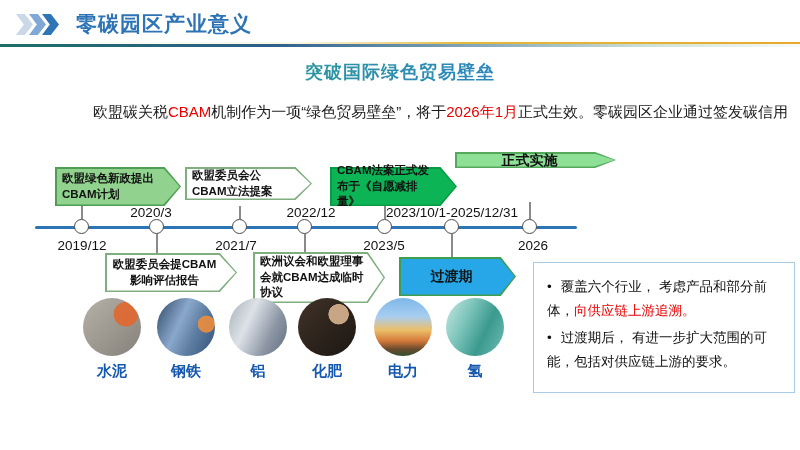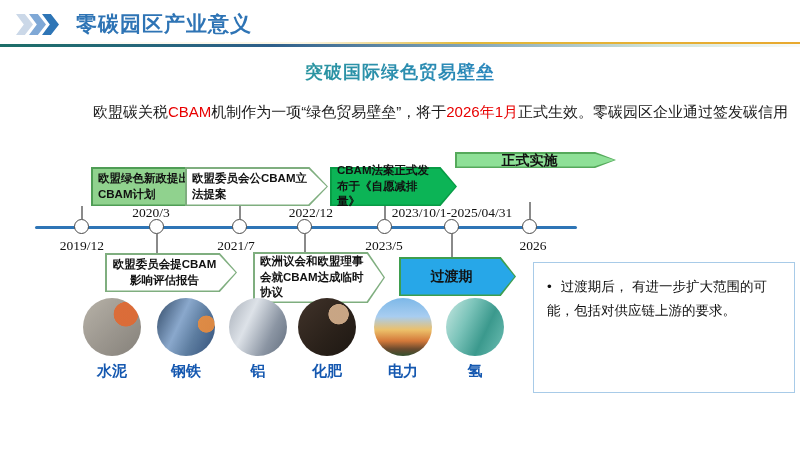--- a/index.html
+++ b/index.html
@@ -30,21 +30,21 @@
   .intro{left:28px;top:96px;width:760px;font-size:15px;color:#1a1a1a;line-height:31px;}
   .intro .ln{white-space:nowrap;}
   .intro .ln1{padding-left:10px;text-align:right;}
   .red{color:#E80000;}
 
   
   .tl-line{left:35px;top:226px;width:542px;height:3px;background:#2E75B6;border-radius:2px;}
   .node{position:absolute;width:13px;height:13px;border:1.6px solid #4a4a4a;border-radius:50%;
         background:#fff;top:219px;}
   .conn{position:absolute;width:1.5px;background:#8a8a8a;}
-  .date{position:absolute;transform:translateX(-50%);font-family:Liberation Serif, serif;
+  .date{position:absolute;transform:translateX(-50%);font-family:Liberation Sans, sans-serif;
         font-size:13.5px;color:#111;white-space:nowrap;}
 
   .arrow{position:absolute;}
   .a-b,.a-f{position:absolute;clip-path:polygon(0 0,87% 0,100% 50%,87% 100%,0 100%);}
   .a-b{inset:0;}
   .a-f{inset:1.5px;}
   .a-t{position:absolute;inset:0;display:flex;align-items:center;
        padding:2px 20px 2px 7px;font-weight:bold;font-size:11.5px;line-height:1.35;color:#111;}
   .green  .a-b{background:#4F9D55;} .green  .a-f{background:#90D28E;}
   .white  .a-b{background:#7FAE7F;} .white  .a-f{background:#ffffff;}
@@ -70,21 +70,21 @@
      linear-gradient(180deg,#7db8e8 0%,#a8cdf0 32%,#ecc06a 55%,#d4793a 74%,#6a4a2e 88%,#34502e 100%);}
   .ph-hydrogen{background:
      linear-gradient(115deg,#c8e8e2 0%,#7cc4ba 35%,#3b998d 65%,#6fc0b5 100%);}
   .ind-label{position:absolute;top:362px;width:64px;transform:translateX(-50%);
              text-align:center;font-size:15px;font-weight:bold;color:#1558B0;}
 
   
   .notes{left:533px;top:262px;width:262px;height:131px;border:1.5px solid #A8CBE8;
          background:#fff;box-sizing:border-box;padding:12px 13px 8px 13px;}
   .bullet{font-size:13.5px;line-height:1.8;color:#111;}
-  .bullet + .bullet{margin-top:14px;}
+  .bullet + .bullet{margin-top:2px;}
   .bmark{margin-right:9px;}
 </style>
 </head>
 <body>
 
 <div class="abs" style="left:0;top:0;width:800px;height:48px;">
   <span class="chev chev1"></span>
   <span class="chev chev2"></span>
   <span class="chev chev3"></span>
   <div class="abs page-title">零碳园区产业意义</div>
@@ -114,29 +114,29 @@
 <div class="conn" style="left:304px;top:234px;height:18px;"></div>
 <div class="conn" style="left:384px;top:206px;height:13px;"></div>
 <div class="conn" style="left:451px;top:234px;height:23px;"></div>
 <div class="conn" style="left:529px;top:202px;height:17px;"></div>
 
 <div class="date" style="left:82px;top:238px;">2019/12</div>
 <div class="date" style="left:151px;top:205px;">2020/3</div>
 <div class="date" style="left:236px;top:238px;">2021/7</div>
 <div class="date" style="left:311px;top:205px;">2022/12</div>
 <div class="date" style="left:384px;top:238px;">2023/5</div>
-<div class="date" style="left:452px;top:205px;">2023/10/1-2025/04/31</div>
+<div class="date" style="left:452px;top:205px;">2023/10/1-2025/12/31</div>
 <div class="date" style="left:533px;top:238px;">2026</div>
 
-<div class="arrow green" style="left:55px;top:167px;width:126px;height:39px;margin-left:36px;">
+<div class="arrow green" style="left:55px;top:167px;width:126px;height:39px;">
   <div class="a-b"></div>
     <div class="a-f"></div>
   <div class="a-t">欧盟绿色新政提出CBAM计划</div>
 </div>
-<div class="arrow white" style="left:185px;top:167px;width:127px;height:39px;padding-left:16px;">
+<div class="arrow white" style="left:185px;top:167px;width:127px;height:33px;">
   <div class="a-b"></div>
     <div class="a-f"></div>
   <div class="a-t">欧盟委员会公CBAM立法提案</div>
 </div>
 <div class="arrow dgreen" style="left:330px;top:167px;width:127px;height:39px;">
   <div class="a-b"></div>
     <div class="a-f"></div>
   <div class="a-t">CBAM法案正式发布于《自愿减排量》</div>
 </div>
 <div class="arrow lgreen center" style="left:455px;top:152px;width:122px;height:16px;padding-left:39px;">
@@ -169,14 +169,15 @@
 <div class="ph ph-hydrogen" style="left:446px;"></div>
 
 <div class="ind-label" style="left:112px;">水泥</div>
 <div class="ind-label" style="left:186px;">钢铁</div>
 <div class="ind-label" style="left:258px;">铝</div>
 <div class="ind-label" style="left:327px;">化肥</div>
 <div class="ind-label" style="left:403px;">电力</div>
 <div class="ind-label" style="left:475px;">氢</div>
 
 <div class="abs notes">
+  <div class="bullet"><span class="bmark">•</span><span>覆盖六个行业， 考虑产品和部分前体，</span><span class="red">向供应链上游追溯。</span></div>
   <div class="bullet"><span class="bmark">•</span><span>过渡期后， 有进一步扩大范围的可能，包括对供应链上游的要求。</span></div>
 </div>
 
 </body></html>

